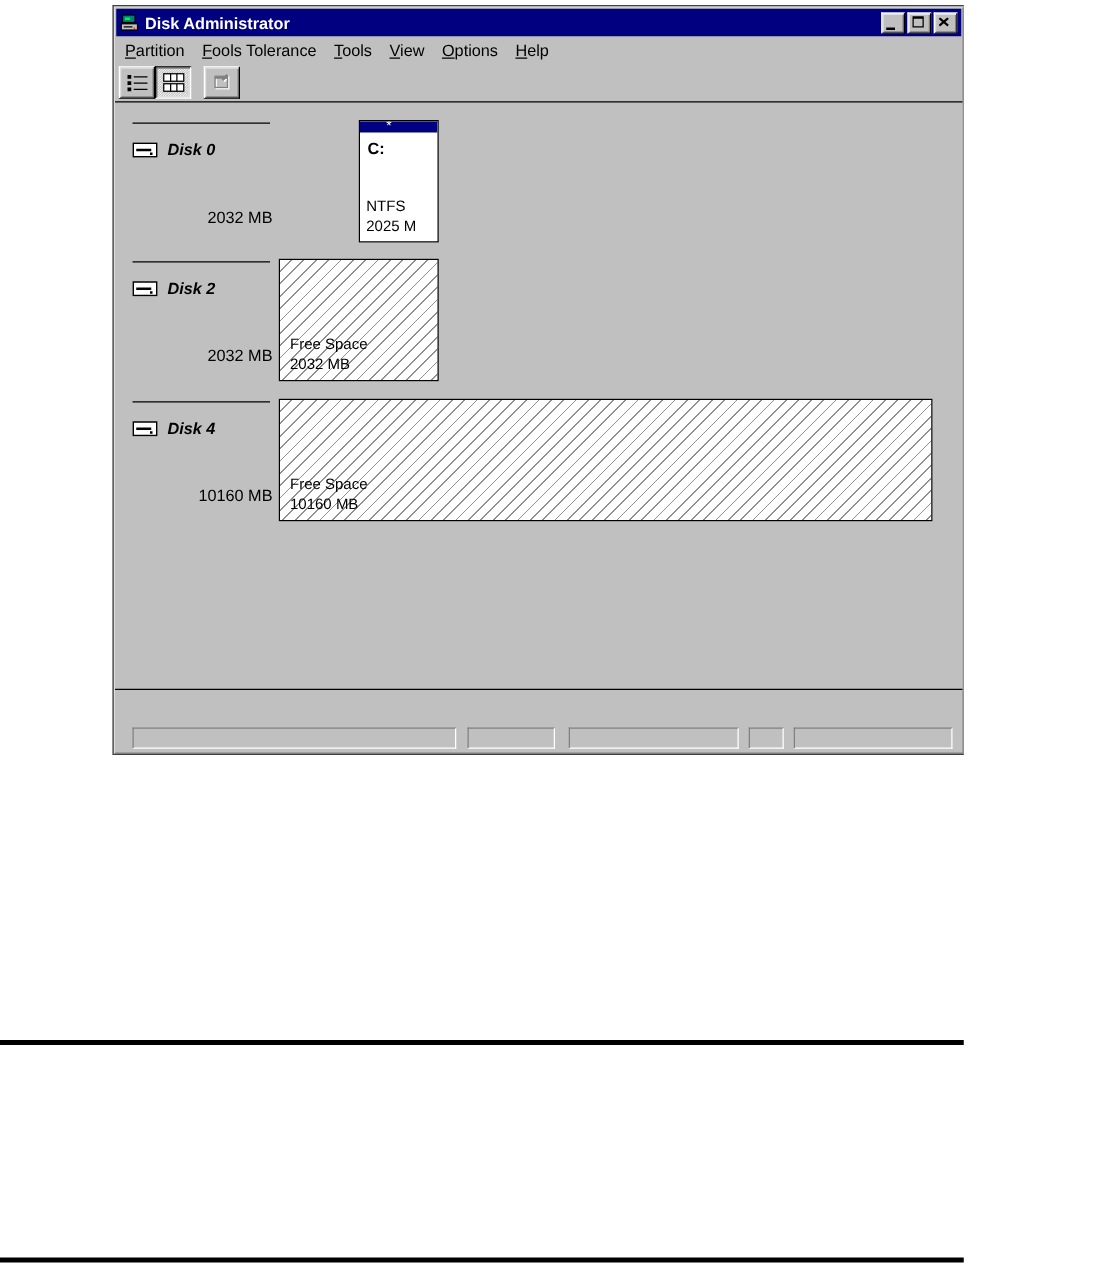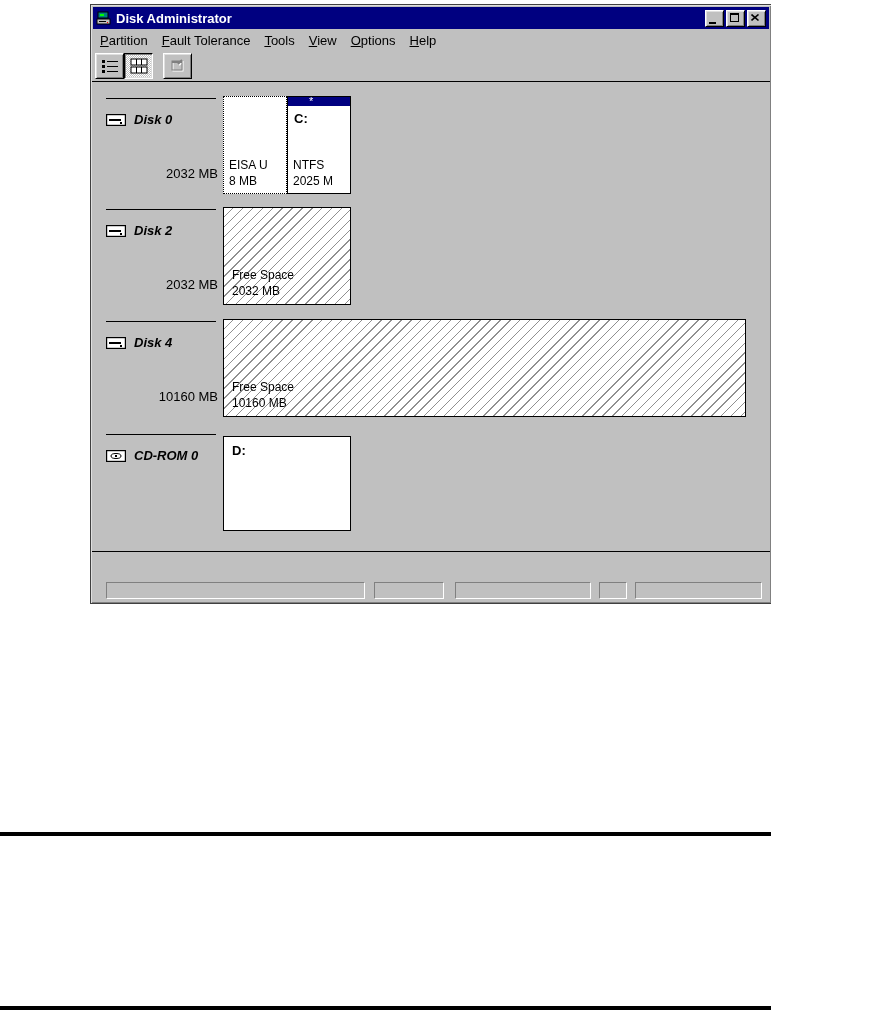--- a/index.html
+++ b/index.html
@@ -102,21 +102,21 @@
         <div class="tb-btn">
           <svg width="9" height="8" style="position:absolute;left:3px;top:3px">
             <path d="M0.5 0.5 L7.5 6.5 M7.5 0.5 L0.5 6.5" stroke="#000" stroke-width="1.6"></path>
           </svg>
         </div>
       </div>
     </div>
 
     <div class="menubar">
       <span class="menu-item"><span class="accel">P</span><span>artition</span></span>
-      <span class="menu-item"><span class="accel">F</span><span>ault Tolerance</span></span>
+      <span class="menu-item"><span class="accel">F</span><span>ools Tolerance</span></span>
       <span class="menu-item"><span class="accel">T</span><span>ools</span></span>
       <span class="menu-item"><span class="accel">V</span><span>iew</span></span>
       <span class="menu-item"><span class="accel">O</span><span>ptions</span></span>
       <span class="menu-item"><span class="accel">H</span><span>elp</span></span>
     </div>
 
     <div class="toolbar">
       <div class="tool-btn first">
         <svg width="18" height="16">
           <rect x="1" y="2" width="3" height="3" fill="#000"></rect>
@@ -155,26 +155,20 @@
         <div class="disk-label">
           <svg width="20" height="12">
             <rect x="0.5" y="0.5" width="19" height="11" fill="#fff" stroke="#000" stroke-width="1.4"></rect>
             <rect x="3" y="5" width="12" height="2" fill="#000"></rect>
             <rect x="14" y="8" width="2" height="2" fill="#000"></rect>
           </svg>
           <span>Disk 0</span>
         </div>
         <div class="disk-size">2032 MB</div>
 
-        <div class="part-box box-dotted" style="left:131px;top:-2px;width:64px;height:98px;">
-          <div class="p-bottom">
-            <div>EISA U</div>
-            <div>8 MB</div>
-          </div>
-        </div>
 
         <div class="part-box box-solid" style="left:195px;top:-2px;width:64px;height:98px;">
           <div class="p-band"><span>*</span></div>
           <div class="p-letter">C:</div>
           <div class="p-bottom">
             <div>NTFS</div>
             <div>2025 M</div>
           </div>
         </div>
       </div>
@@ -212,35 +206,20 @@
         <div class="disk-size">10160 MB</div>
 
         <div class="part-box box-solid hatch" style="left:131px;top:-2px;width:523px;height:98px;">
           <div class="free-bottom">
             <div>Free Space</div>
             <div>10160 MB</div>
           </div>
         </div>
       </div>
 
-      <div class="disk-row" style="top:352px">
-        <div class="sep"></div>
-        <div class="disk-label">
-          <svg width="20" height="12">
-            <rect x="0.5" y="0.5" width="19" height="11" fill="#fff" stroke="#000" stroke-width="1.4"></rect>
-            <ellipse cx="10" cy="6" rx="5" ry="2.5" fill="none" stroke="#000"></ellipse>
-            <rect x="9" y="5" width="2" height="2" fill="#000"></rect>
-          </svg>
-          <span>CD-ROM 0</span>
-        </div>
-
-        <div class="part-box box-solid" style="left:131px;top:2px;width:128px;height:95px;">
-          <div class="cd-letter">D:</div>
-        </div>
-      </div>
 
     </div>
 
 
     <div class="statusbar">
       <div class="status-panel sp1"></div>
       <div class="status-panel sp2"></div>
       <div class="status-panel sp3"></div>
       <div class="status-panel sp4"></div>
       <div class="status-panel sp5"></div>

